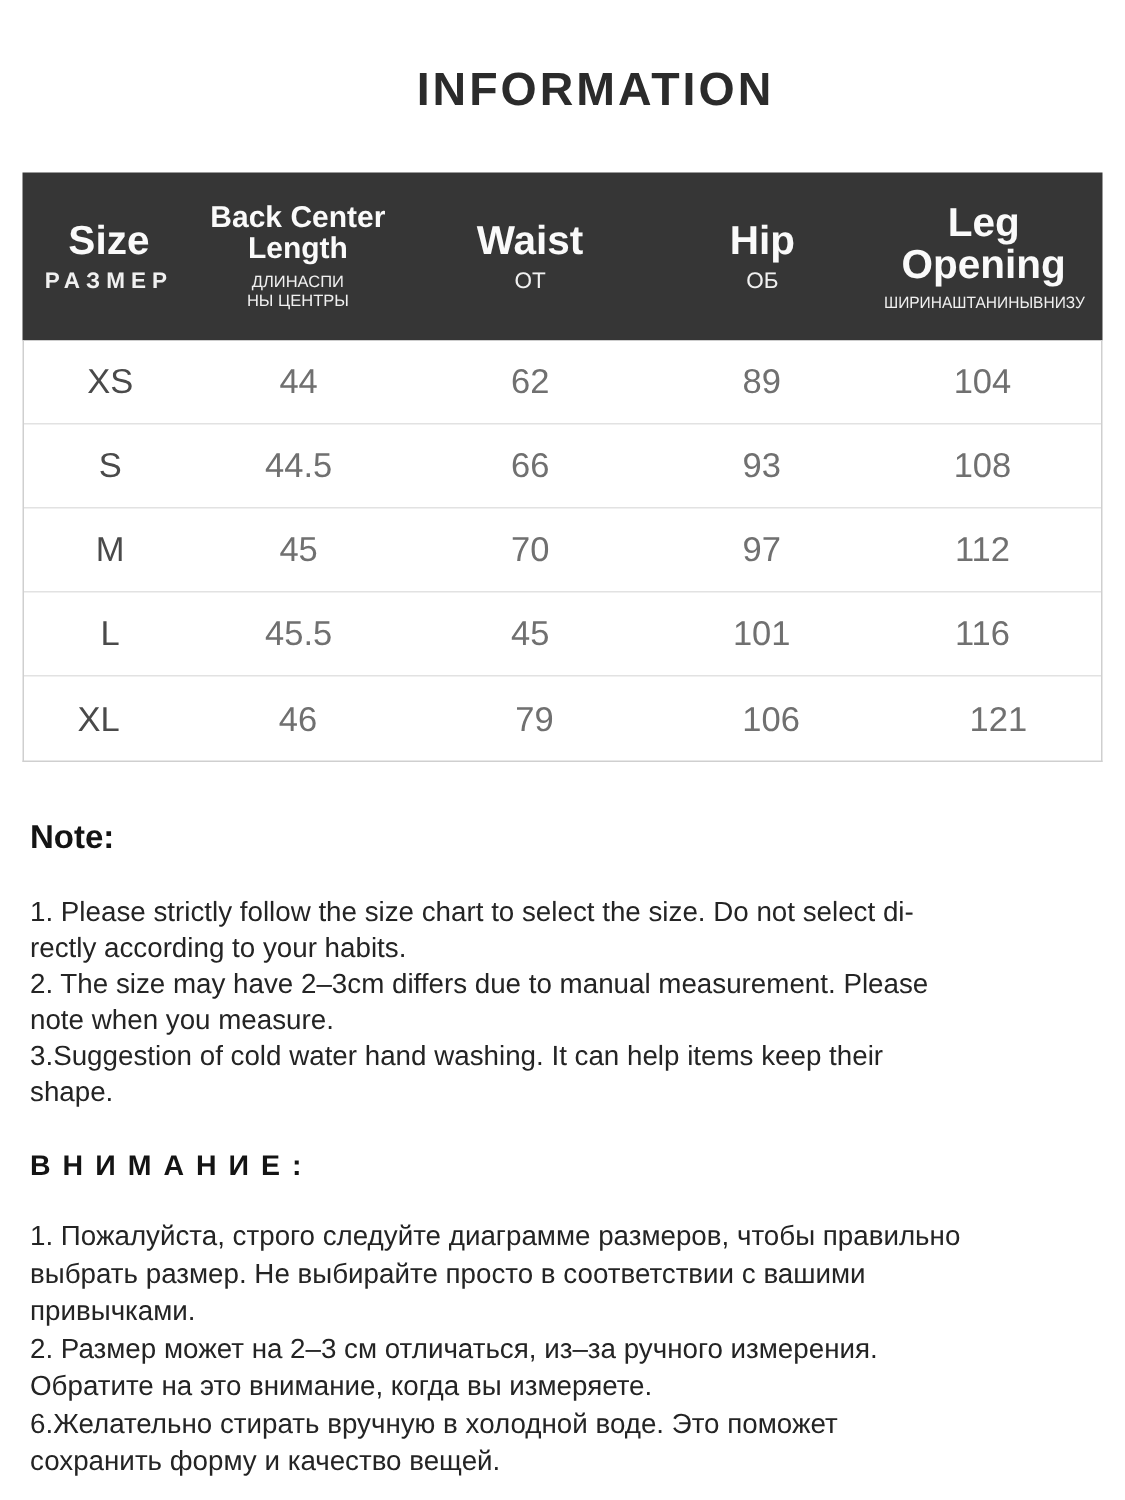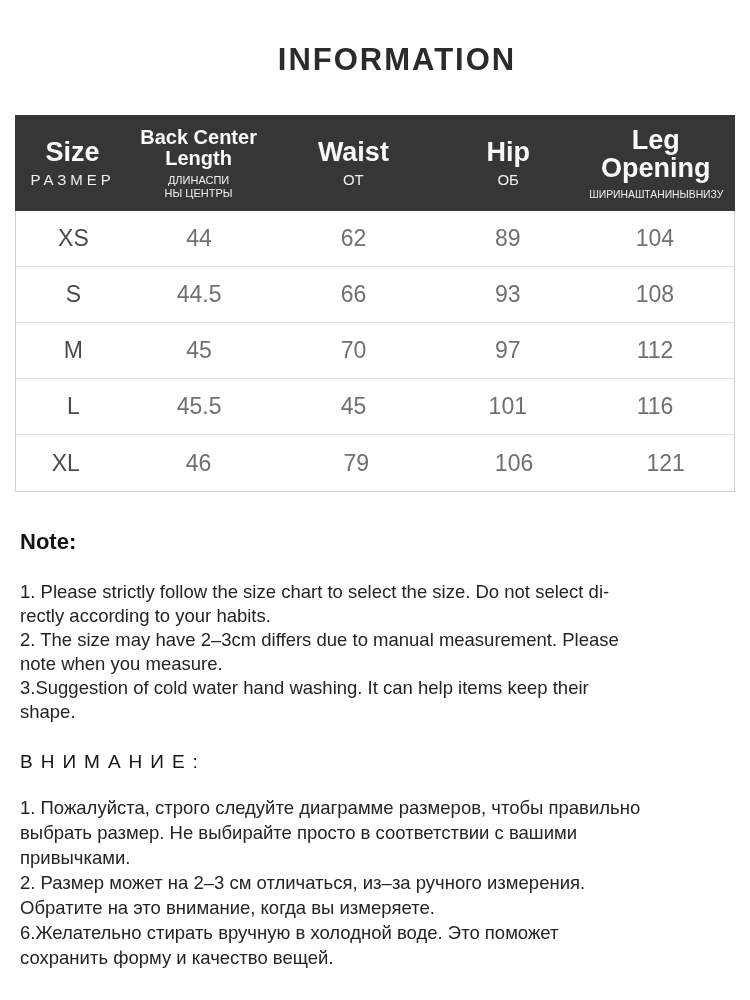--- a/index.html
+++ b/index.html
@@ -27,21 +27,21 @@
   }
   
   .size-table {
     margin: 37px 15px 0 15px;
   }
   .table-header {
     display: flex;
     align-items: stretch;
     background: #363636;
     color: #ffffff;
-    height: 96px;
+    height: 112px;
   }
   .header-cell {
     display: flex;
     flex-direction: column;
     align-items: center;
     justify-content: center;
     text-align: center;
     line-height: 1.05;
   }
   .header-main {
@@ -49,21 +49,21 @@
     font-weight: bold;
     color: #fafafa;
   }
   .header-main.two-line { font-size: 20px; text-align: center; }
   .header-sub {
     margin-top: 6px;
     font-size: 15px;
     font-weight: normal;
     color: #f0f0f0;
   }
-  .header-sub.spaced { letter-spacing: 4px; }
+  .header-sub.spaced { letter-spacing: 4px; font-weight: bold; }
   .header-sub.small { font-size: 11px; margin-top: 5px; line-height: 1.15; }
   .header-sub.condensed { transform: scaleX(0.94); }
   
   .col-0 { width: 16%; }
   .col-1 { width: 19%; }
   .col-2 { width: 24%; }
   .col-3 { width: 19%; }
   .col-4 { width: 22%; }
   .table-body {
     border-left: 1px solid #cfcfcf;
@@ -94,21 +94,21 @@
   }
   .note-item {
     font-size: 18.5px;
     line-height: 24px;
     color: #242424;
     white-space: pre-line;
   }
   .attention-section { margin: 27px 20px 0 20px; }
   .attention-heading {
     font-size: 19px;
-    font-weight: normal;
+    font-weight: bold;
     letter-spacing: 8px;
     color: #141414;
     margin-bottom: 22px;
   }
   .attention-item {
     font-size: 18.5px;
     line-height: 25px;
     color: #242424;
     white-space: pre-line;
   }

